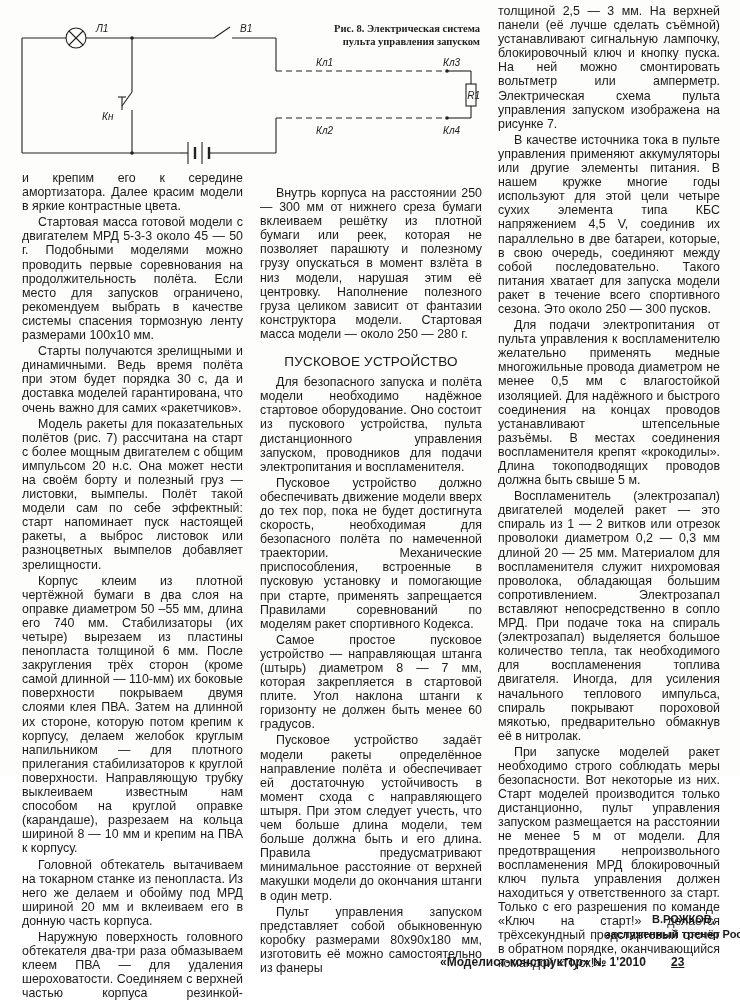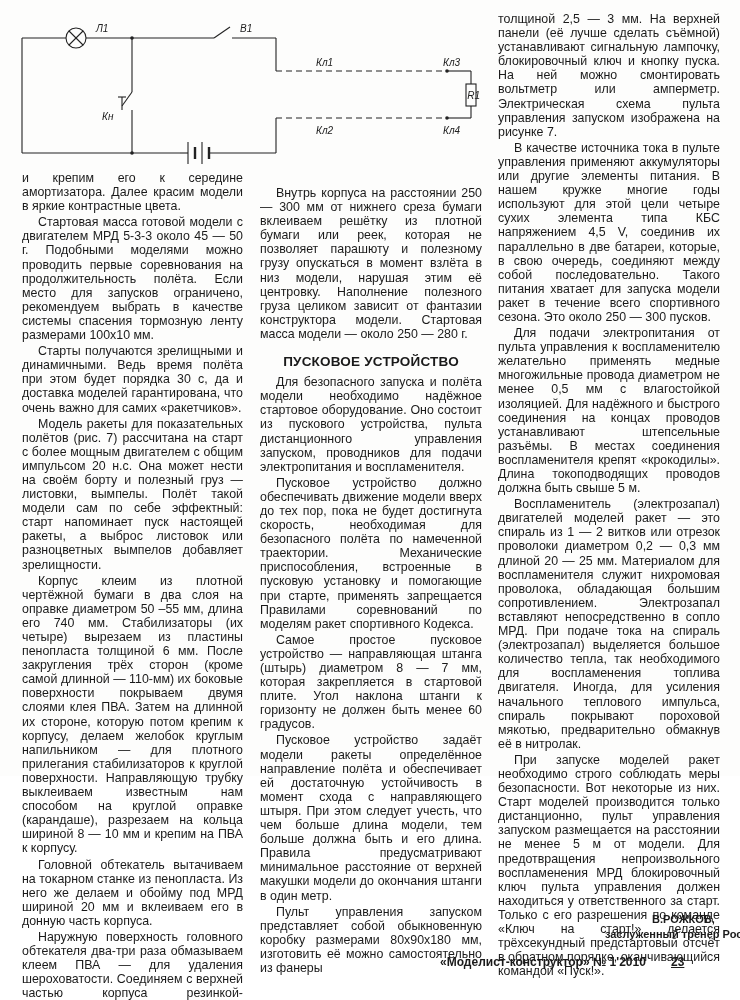--- a/index.html
+++ b/index.html
@@ -12,23 +12,23 @@
              font-family: "Liberation Serif", serif; font-weight: bold; font-size: 10.5px;
              line-height: 13px; color: #222; }
 
   .col { position: absolute; font-size: 12.4px; line-height: 14.1px; text-align: justify;
          hyphens: manual; }
   .col p { margin: 0; text-indent: 16px; }
   .col p + p { margin-top: 2px; }
   .col p.noindent { text-indent: 0; }
   .col1 { left: 22px; top: 171px; width: 221px; }
   .col2 { left: 260px; top: 186px; width: 222px; }
-  .col3 { left: 498px; top: 12px; width: 222px; }
+  .col3 { left: 498px; top: 4px; width: 222px; }
 
-  .heading { margin: 14px 0 6px 0; text-align: center; font-weight: bold; font-size: 13.5px;
+  .heading { margin: 14px 0 6px 0; text-align: center; font-weight: normal; font-size: 13.5px;
              letter-spacing: 0.2px; text-indent: 0; }
 
   .signature { position: absolute; right: 22px; top: 912px; text-align: center;
                font-weight: bold; font-size: 11px; line-height: 15px; }
   .footer-journal { position: absolute; left: 440px; top: 955px; font-weight: bold; font-size: 12px; }
   .footer-page { position: absolute; left: 671px; top: 955px; font-weight: bold; font-size: 12px; text-decoration: underline; }
 
   svg text { font-family: "Liberation Sans", sans-serif; font-style: italic; font-size: 10px; fill: #222; }
 </style>
 </head>
@@ -91,20 +91,24 @@
     <text x="86" y="14">Л1</text>
     <text x="230" y="14">В1</text>
     <text x="92" y="102">Кн</text>
     <text x="306" y="48">Кл1</text>
     <text x="306" y="116">Кл2</text>
     <text x="433" y="48">Кл3</text>
     <text x="433" y="116">Кл4</text>
     <text x="470" y="81" text-anchor="end">R1</text>
   </svg>
 
+  <div class="caption">
+    <div>Рис. 8. Электрическая система</div>
+    <div>пульта управления запуском</div>
+  </div>
 
   <div class="col col1">
       <p class="noindent">и крепим его к середине амортизатора. Далее красим модели в яркие контрастные цвета.</p>
       <p>Стартовая масса готовой модели с двигателем МРД 5-3-3 около 45 — 50 г. Подобными моделями можно проводить первые соревнования на продолжительность полёта. Если место для запусков ограничено, рекомендуем выбрать в качестве системы спасения тормозную ленту размерами 100х10 мм.</p>
       <p>Старты получаются зрелищными и динамичными. Ведь время полёта при этом будет порядка 30 с, да и доставка моделей гарантирована, что очень важно для самих «ракетчиков».</p>
       <p>Модель ракеты для показательных полётов (рис. 7) рассчитана на старт с более мощным двигателем с общим импульсом 20 н.с. Она может нести на своём борту и полезный груз — листовки, вымпелы. Полёт такой модели сам по себе эффектный: старт напоминает пуск настоящей ракеты, а выброс листовок или разноцветных вымпелов добавляет зрелищности.</p>
       <p>Корпус клеим из плотной чертёжной бумаги в два слоя на оправке диаметром 50 –55 мм, длина его 740 мм. Стабилизаторы (их четыре) вырезаем из пластины пенопласта толщиной 6 мм. После закругления трёх сторон (кроме самой длинной — 110-мм) их боковые поверхности покрываем двумя слоями клея ПВА. Затем на длинной их стороне, которую потом крепим к корпусу, делаем желобок круглым напильником — для плотного прилегания стабилизаторов к круглой поверхности. Направляющую трубку выклеиваем известным нам способом на круглой оправке (карандаше), разрезаем на кольца шириной 8 — 10 мм и крепим на ПВА к корпусу.</p>
       <p>Головной обтекатель вытачиваем на токарном станке из пенопласта. Из него же делаем и обойму под МРД шириной 20 мм и вклеиваем его в донную часть корпуса.</p>
       <p>Наружную поверхность головного обтекателя два-три раза обмазываем клеем ПВА — для удаления шероховатости. Соединяем с верхней частью корпуса резинкой-амортизатором, для которого годится обыкновенная бельевая резинка шириной 4 — 6 мм.</p>
     </div>

